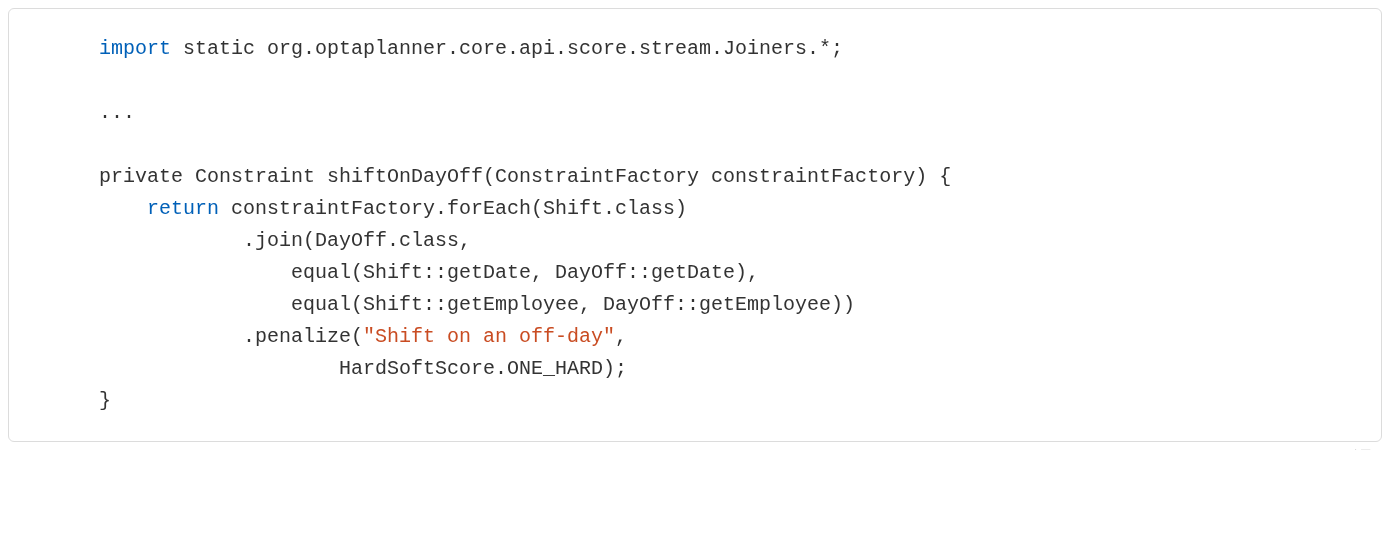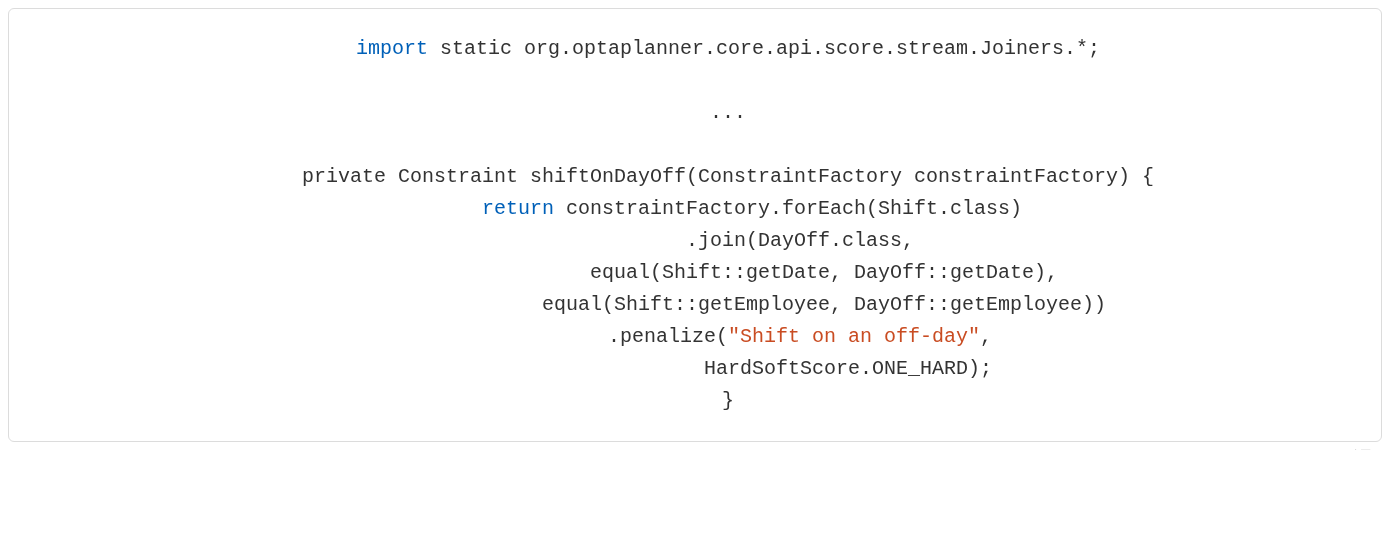--- a/index.html
+++ b/index.html
@@ -1,19 +1,18 @@
 <!DOCTYPE html>
 <html><head>
   <meta charset="utf-8">
   <style>
     * {
       margin: 0;
       padding: 0;
       box-sizing: border-box;
-      text-align: center;
     }
     body {
       background: #ffffff;
       font-family: -apple-system, BlinkMacSystemFont, "Segoe UI", sans-serif;
       padding: 8px;
       width: 1390px;
     }
     .code-container {
       background: #ffffff;
       border: 1px solid #dcdcdc;

